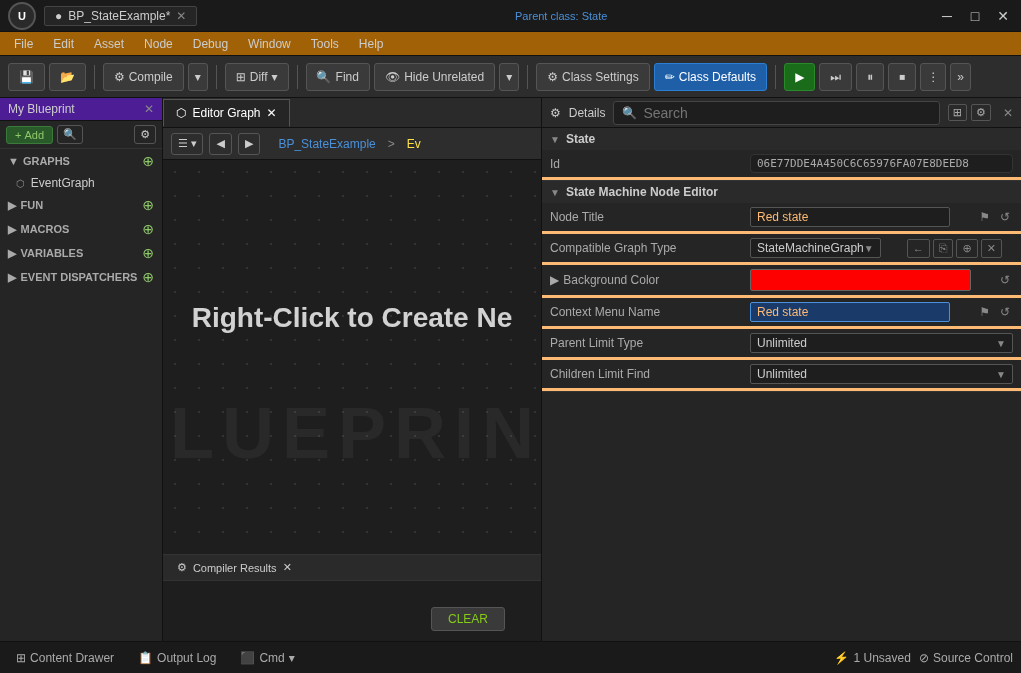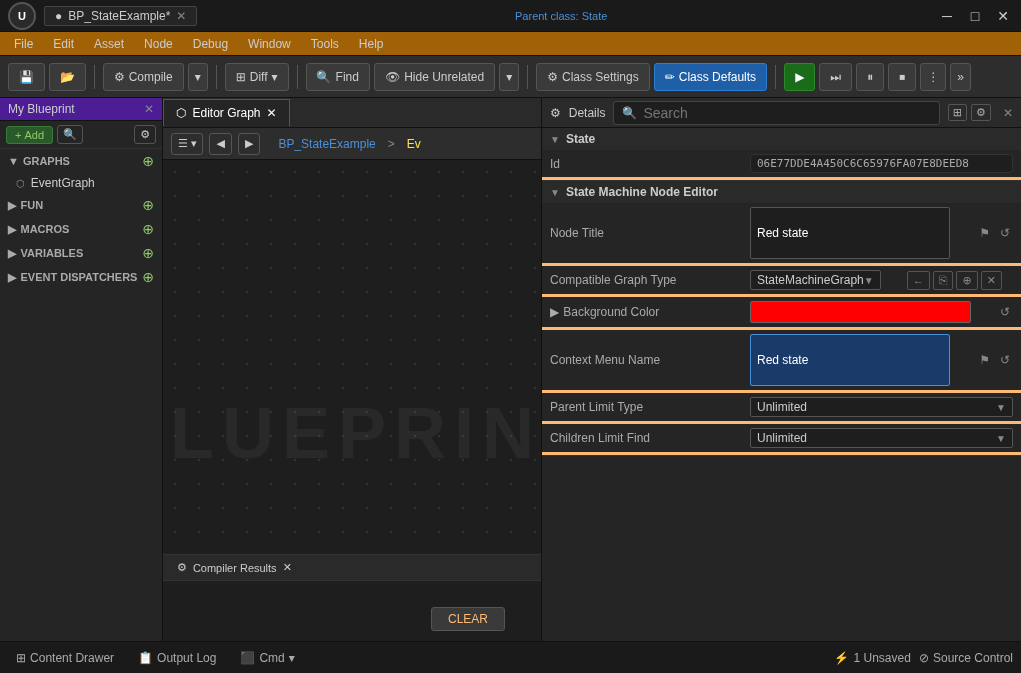--- a/index.html
+++ b/index.html
@@ -58,38 +58,38 @@
     .breadcrumb-current { color: #fde047; }
 
     #graph-canvas { flex: 1; background: #1e1e1e; background-image: radial-gradient(circle, #333 1px, transparent 1px); background-size: 24px 24px; position: relative; overflow: hidden; }
     .graph-watermark { position: absolute; bottom: 80px; left: 50%; transform: translateX(-50%); font-size: 72px; font-weight: bold; color: rgba(255,255,255,0.05); letter-spacing: 8px; white-space: nowrap; }
     .graph-instruction { position: absolute; top: 40%; left: 50%; transform: translate(-50%, -50%); font-size: 28px; font-weight: bold; color: rgba(255,255,255,0.8); white-space: nowrap; }
 
     #compiler-results { background: #252525; border-top: 1px solid #333; }
     .compiler-tab-bar { display: flex; align-items: center; height: 26px; background: #2a2a2a; border-bottom: 1px solid #333; padding: 0 4px; gap: 4px; }
     .compiler-tab { padding: 2px 10px; font-size: 11px; color: #ccc; display: flex; align-items: center; gap: 6px; cursor: pointer; }
     .compiler-content { height: 60px; background: #1e1e1e; position: relative; }
-    .clear-btn { position: absolute; right: 36px; bottom: 10px; background: #3a3a3a; border: 1px solid #555; border-radius: 3px; color: #fdba74; padding: 4px 16px; font-size: 12px; cursor: pointer; margin-top: 8px; }
+    .clear-btn { position: absolute; right: 36px; bottom: 10px; background: #3a3a3a; border: 1px solid #555; border-radius: 3px; color: #84cc16; padding: 4px 16px; font-size: 12px; cursor: pointer; margin-top: 8px; }
 
     
     #right-panel { width: 480px; background: #252525; border-left: 1px solid #111; display: flex; flex-direction: column; }
     #right-panel .panel-header { background: #2a2a2a; height: 30px; display: flex; align-items: center; padding: 0 8px; border-bottom: 1px solid #111; gap: 8px; }
     .details-search { flex: 1; background: #1e1e1e; border: 1px solid #444; border-radius: 3px; padding: 3px 8px; color: #ccc; font-size: 12px; display: flex; align-items: center; gap: 6px; }
     .details-search input { background: none; border: none; outline: none; color: #fef9c3; font-size: 14px; width: 100%; }
     .view-options { display: flex; gap: 4px; }
     .view-btn { background: none; border: 1px solid #555; border-radius: 2px; color: #aaa; padding: 1px 4px; cursor: pointer; font-size: 11px; }
 
     .details-section { border-bottom: 1px solid #333; }
     .details-section-header { background: #2a2a2a; padding: 4px 8px; font-size: 12px; color: #ccc; font-weight: bold; display: flex; align-items: center; gap: 6px; cursor: pointer; }
     .details-section-header .arrow { font-size: 10px; color: #888; }
 
     .details-row { display: flex; align-items: center; padding: 4px 8px; border-bottom: 3px solid #fdba74; min-height: 28px; gap: 20px; }
     .details-label { width: 180px; font-size: 12px; color: #aaa; flex-shrink: 0; }
     .details-value { flex: 1; font-size: 12px; color: #ccc; }
-    .details-value input { background: #1e1e1e; border: 1px solid #555; border-radius: 2px; color: #ffffff; padding: 18px 6px; font-size: 12px; width: 100%; outline: none; }
+    .details-value input { background: #1e1e1e; border: 1px solid #555; border-radius: 2px; color: #fdba74; padding: 2px 6px; font-size: 12px; width: 100%; outline: none; }
     .details-value input.highlighted { background: #1a3a6a; border-color: #4a90d9; }
     .details-actions { display: flex; gap: 4px; margin-left: 6px; }
     .detail-action-btn { background: none; border: none; color: #888; cursor: pointer; font-size: 12px; padding: 1px 3px; }
 
     .id-value { font-family: monospace; font-size: 11px; color: #aaa; background: #1e1e1e; padding: 2px 6px; border-radius: 4px; border: 1px solid #333; word-break: break-all; flex: 1; }
 
     .dropdown-field { background: #1e1e1e; border: 1px solid #555; border-radius: 2px; color: #ccc; padding: 2px 6px; font-size: 12px; display: flex; align-items: center; justify-content: space-between; cursor: pointer; min-width: 120px; }
     .dropdown-arrow { color: #888; font-size: 10px; }
 
     .color-swatch { height: 22px; background: #ff0000; border: 1px solid #666; border-radius: 2px; cursor: pointer; flex: 1; }
@@ -253,20 +253,21 @@
       <button class="graph-btn">☰ ▾</button>
       <button class="graph-btn">◀</button>
       <button class="graph-btn">▶</button>
       <span class="breadcrumb">
         <span>BP_StateExample</span>
         <span class="breadcrumb-sep">&gt;</span>
         <span class="breadcrumb-current">Ev</span>
       </span>
     </div>
     <div id="graph-canvas">
+      <div class="graph-instruction">Right-Click to Create Ne</div>
       <div class="graph-watermark">BLUEPRINT</div>
     </div>
     <div id="compiler-results">
       <div class="compiler-tab-bar">
         <div class="compiler-tab">
           <span>⚙</span>
           <span>Compiler Results</span>
           <span>✕</span>
         </div>
       </div>

